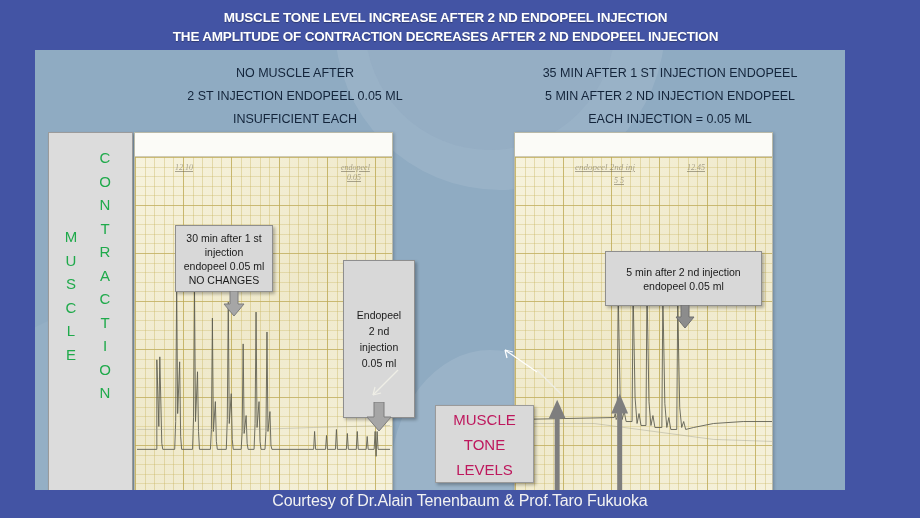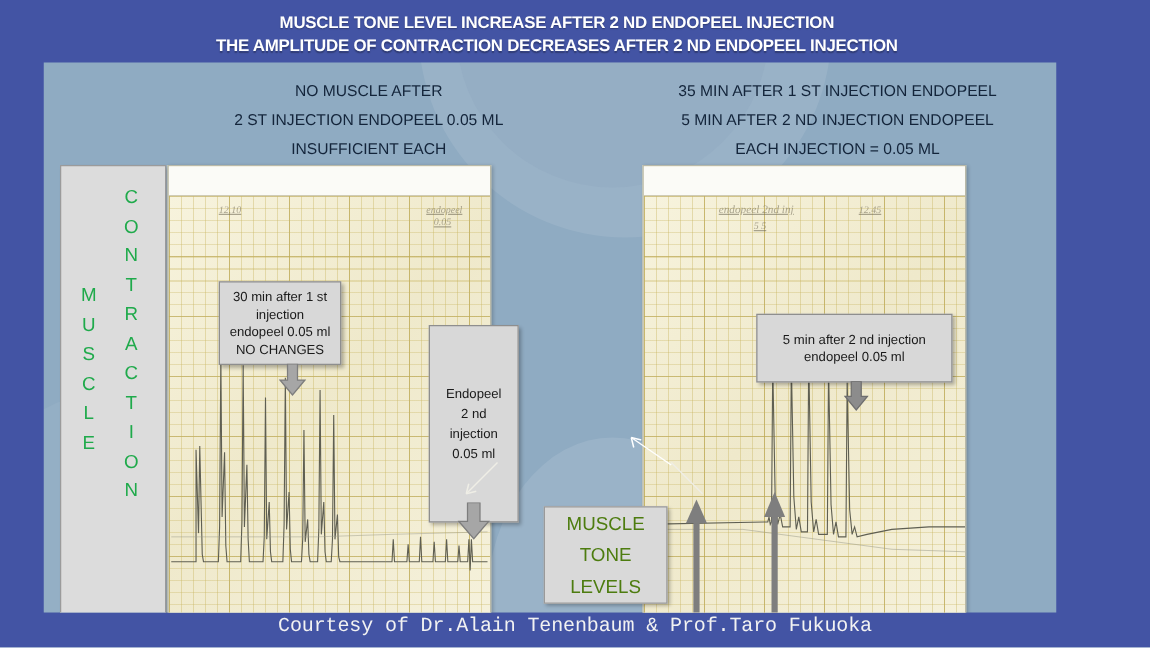--- a/index.html
+++ b/index.html
@@ -158,42 +158,41 @@
 
   
   .block-arrow { position: absolute; }
 
   
   #red-box {
     position: absolute;
     left: 400px; top: 355px; width: 99px; height: 78px;
     background: #d9d9d9;
     border: 1.5px solid #9a9a9a;
-    color: #4d7c0f;
+    color: #be185d;
     font-size: 15px; font-weight: normal;
     line-height: 25px; text-align: center;
     box-shadow: 2px 2px 3px rgba(0,0,0,0.28);
     display: flex; align-items: center; justify-content: center;
     z-index: 6;
   }
   #red-box span { display: block; }
 
   
   #connectors { position: absolute; left: 0; top: 0; width: 810px; height: 440px;
                 pointer-events: none; z-index: 5; }
 
   
   #footer {
     position: absolute;
     left: 0; top: 492px; width: 920px;
     text-align: center;
     color: #f2f2f2;
     font-size: 16px;
     letter-spacing: -0.1px;
-    font-family: Liberation Mono, monospace;
   }
 </style>
 </head>
 <body>
 
 <div id="slide">
 
   <div id="title-block">
     <div>MUSCLE TONE LEVEL INCREASE AFTER 2 ND ENDOPEEL INJECTION</div>
     <div>THE AMPLITUDE OF CONTRACTION DECREASES AFTER 2 ND ENDOPEEL INJECTION</div>
@@ -286,21 +285,21 @@
         <path d="M0,292 L80,292 L140,300 L200,308 L259,310" fill="none" stroke="#9a9a8a" stroke-width="0.7" opacity="0.6"></path>
 
         <g fill="#7e7e7e">
           <rect x="40" y="280" width="5" height="102"></rect>
           <polygon points="42.5,268 34,287 51,287"></polygon>
           <rect x="103" y="275" width="5" height="107"></rect>
           <polygon points="105.5,262 97,282 114,282"></polygon>
         </g>
       </svg>
       <div class="scribble" style="left:60px; top:29px; font-size:9px;">endopeel 2nd inj</div>
-      <div class="scribble" style="left:88px; top:43px;">5 5</div>
+      <div class="scribble" style="left:99px; top:43px;">5 5</div>
       <div class="scribble" style="left:172px; top:30px;">12.45</div>
 
     </div>
 
     <div class="callout" id="callout-1">
       <div>
         <div>30 min after 1 st</div>
         <div>injection</div>
         <div>endopeel 0.05 ml</div>
         <div>NO CHANGES</div>

